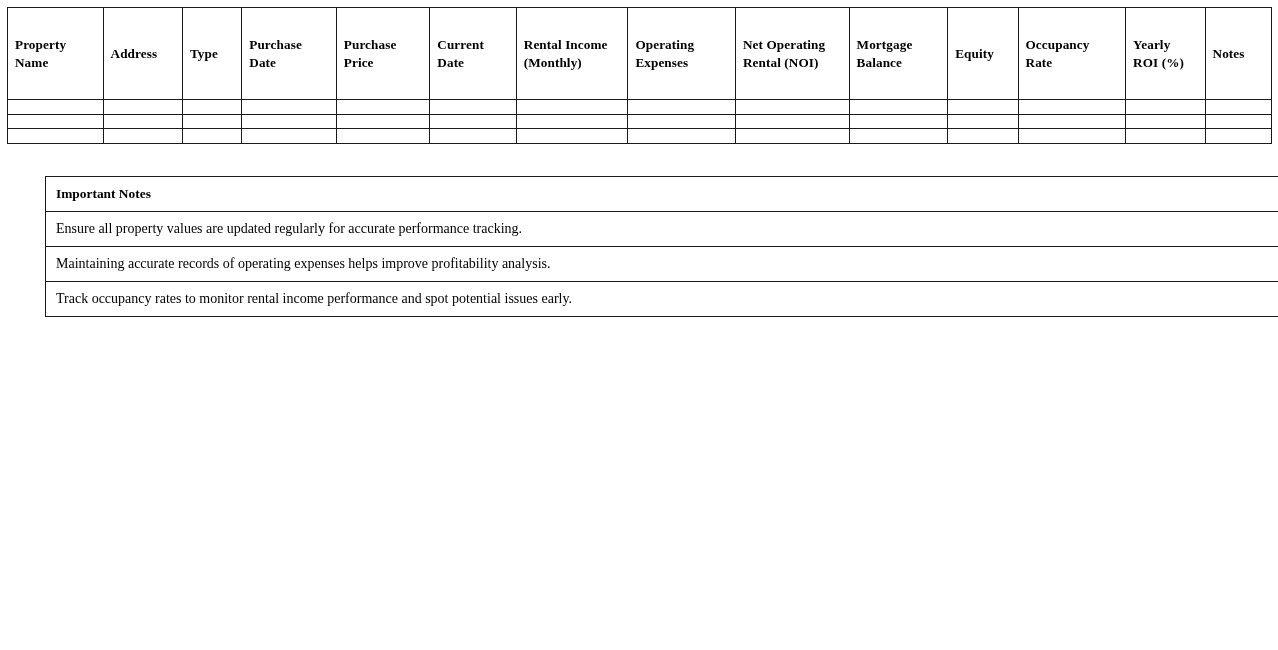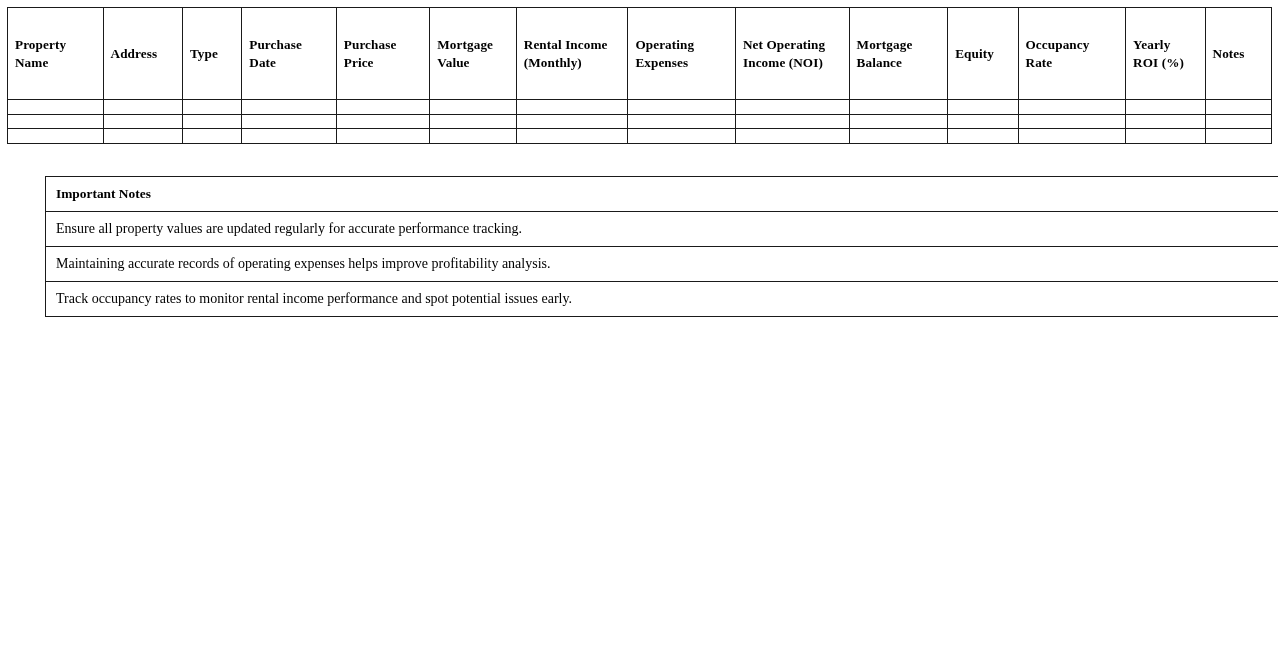--- a/index.html
+++ b/index.html
@@ -112,24 +112,24 @@
           <col style="width: 79px;">
           <col style="width: 66px;">
         </colgroup>
       <thead>
         <tr id="prop-head-row">
             <th>Property Name</th>
             <th>Address</th>
             <th>Type</th>
             <th>Purchase Date</th>
             <th>Purchase Price</th>
-            <th>Mortgage Value</th>
+            <th>Current Date</th>
             <th>Rental Income (Monthly)</th>
             <th>Operating Expenses</th>
-            <th>Net Operating Income (NOI)</th>
+            <th>Net Operating Rental (NOI)</th>
             <th>Mortgage Balance</th>
             <th>Equity</th>
             <th>Occupancy Rate</th>
             <th>Yearly ROI (%)</th>
             <th>Notes</th>
           </tr>
       </thead>
       <tbody id="prop-body">
           <tr>
             <td></td>

